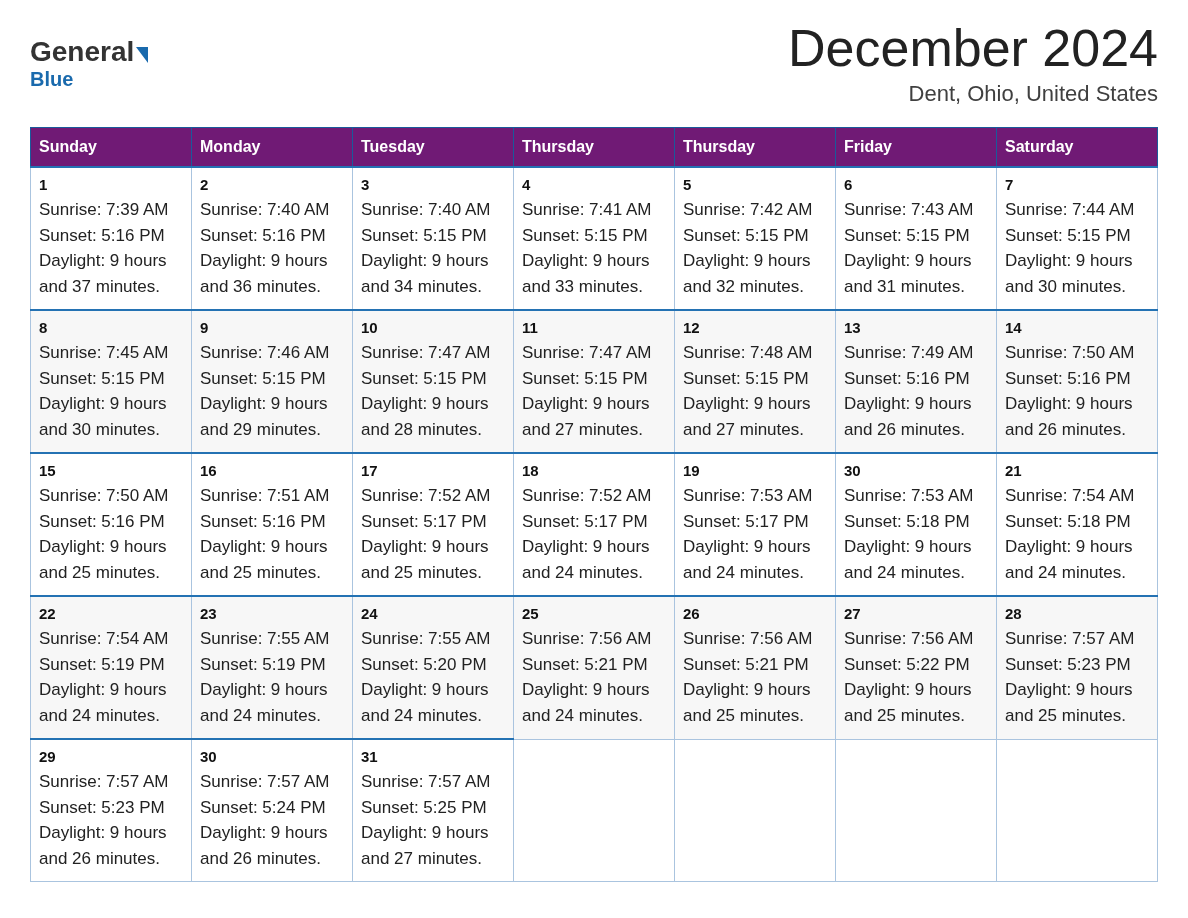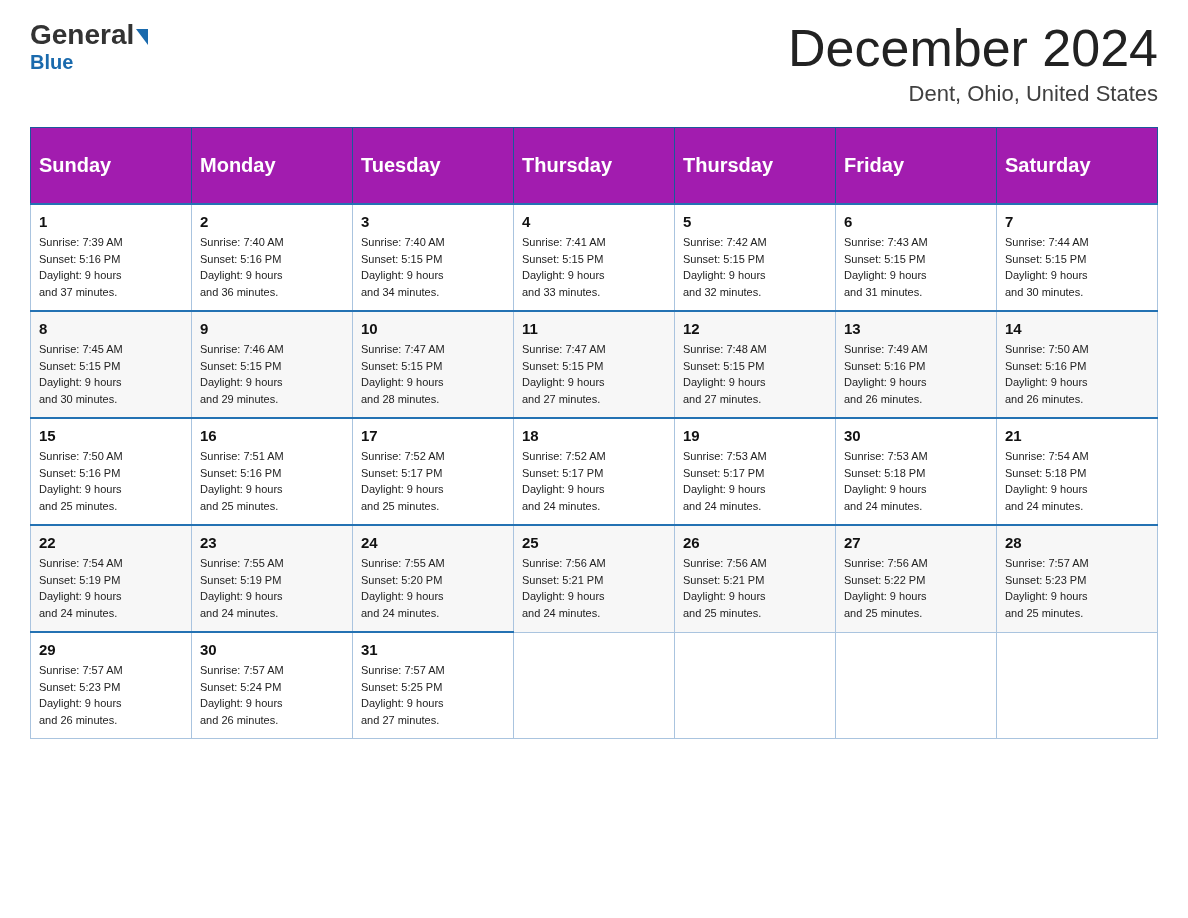--- a/index.html
+++ b/index.html
@@ -6,21 +6,21 @@
     body {
       font-family: Arial, sans-serif;
       background: #fff;
       width: 1188px;
       min-height: 918px;
       padding: 20px 30px;
     }
     .header {
       display: flex;
       justify-content: space-between;
-      align-items: flex-start;
+      align-items: center;
       margin-bottom: 20px;
     }
     .logo {
       display: flex;
       flex-direction: column;
       align-items: flex-start;
     }
     .logo-general {
       font-size: 28px;
       font-weight: bold;
@@ -51,25 +51,25 @@
       font-size: 22px;
       color: #404040;
       margin-top: 4px;
     }
     table {
       width: 100%;
       border-collapse: collapse;
       table-layout: fixed;
     }
     thead tr th {
-      background-color: #a21caf;
+      background-color: #701a75;
       color: #fff;
-      font-size: 20px;
-      font-weight: bold;
-      padding: 26px 8px;
+      font-size: 16px;
+      font-weight: bold;
+      padding: 10px 8px;
       text-align: left;
       border: 1px solid #1a5a9a;
     }
     tbody tr td {
       border: 1px solid #aac4df;
       vertical-align: top;
       padding: 8px 8px 10px 8px;
       font-size: 13px;
       color: #222;
       background: #fff;
@@ -78,21 +78,21 @@
     tbody tr:nth-child(even) td {
       background: #f7f7f7;
     }
     .day-number {
       font-size: 15px;
       font-weight: bold;
       margin-bottom: 4px;
       color: #111;
     }
     .day-info {
-      font-size: 11px;
+      font-size: 17px;
       color: #222;
       line-height: 1.5;
     }
     .empty-cell {
       background: #fff !important;
     }
     tbody tr td.empty-cell {
       border: 1px solid #aac4df;
     }
     

